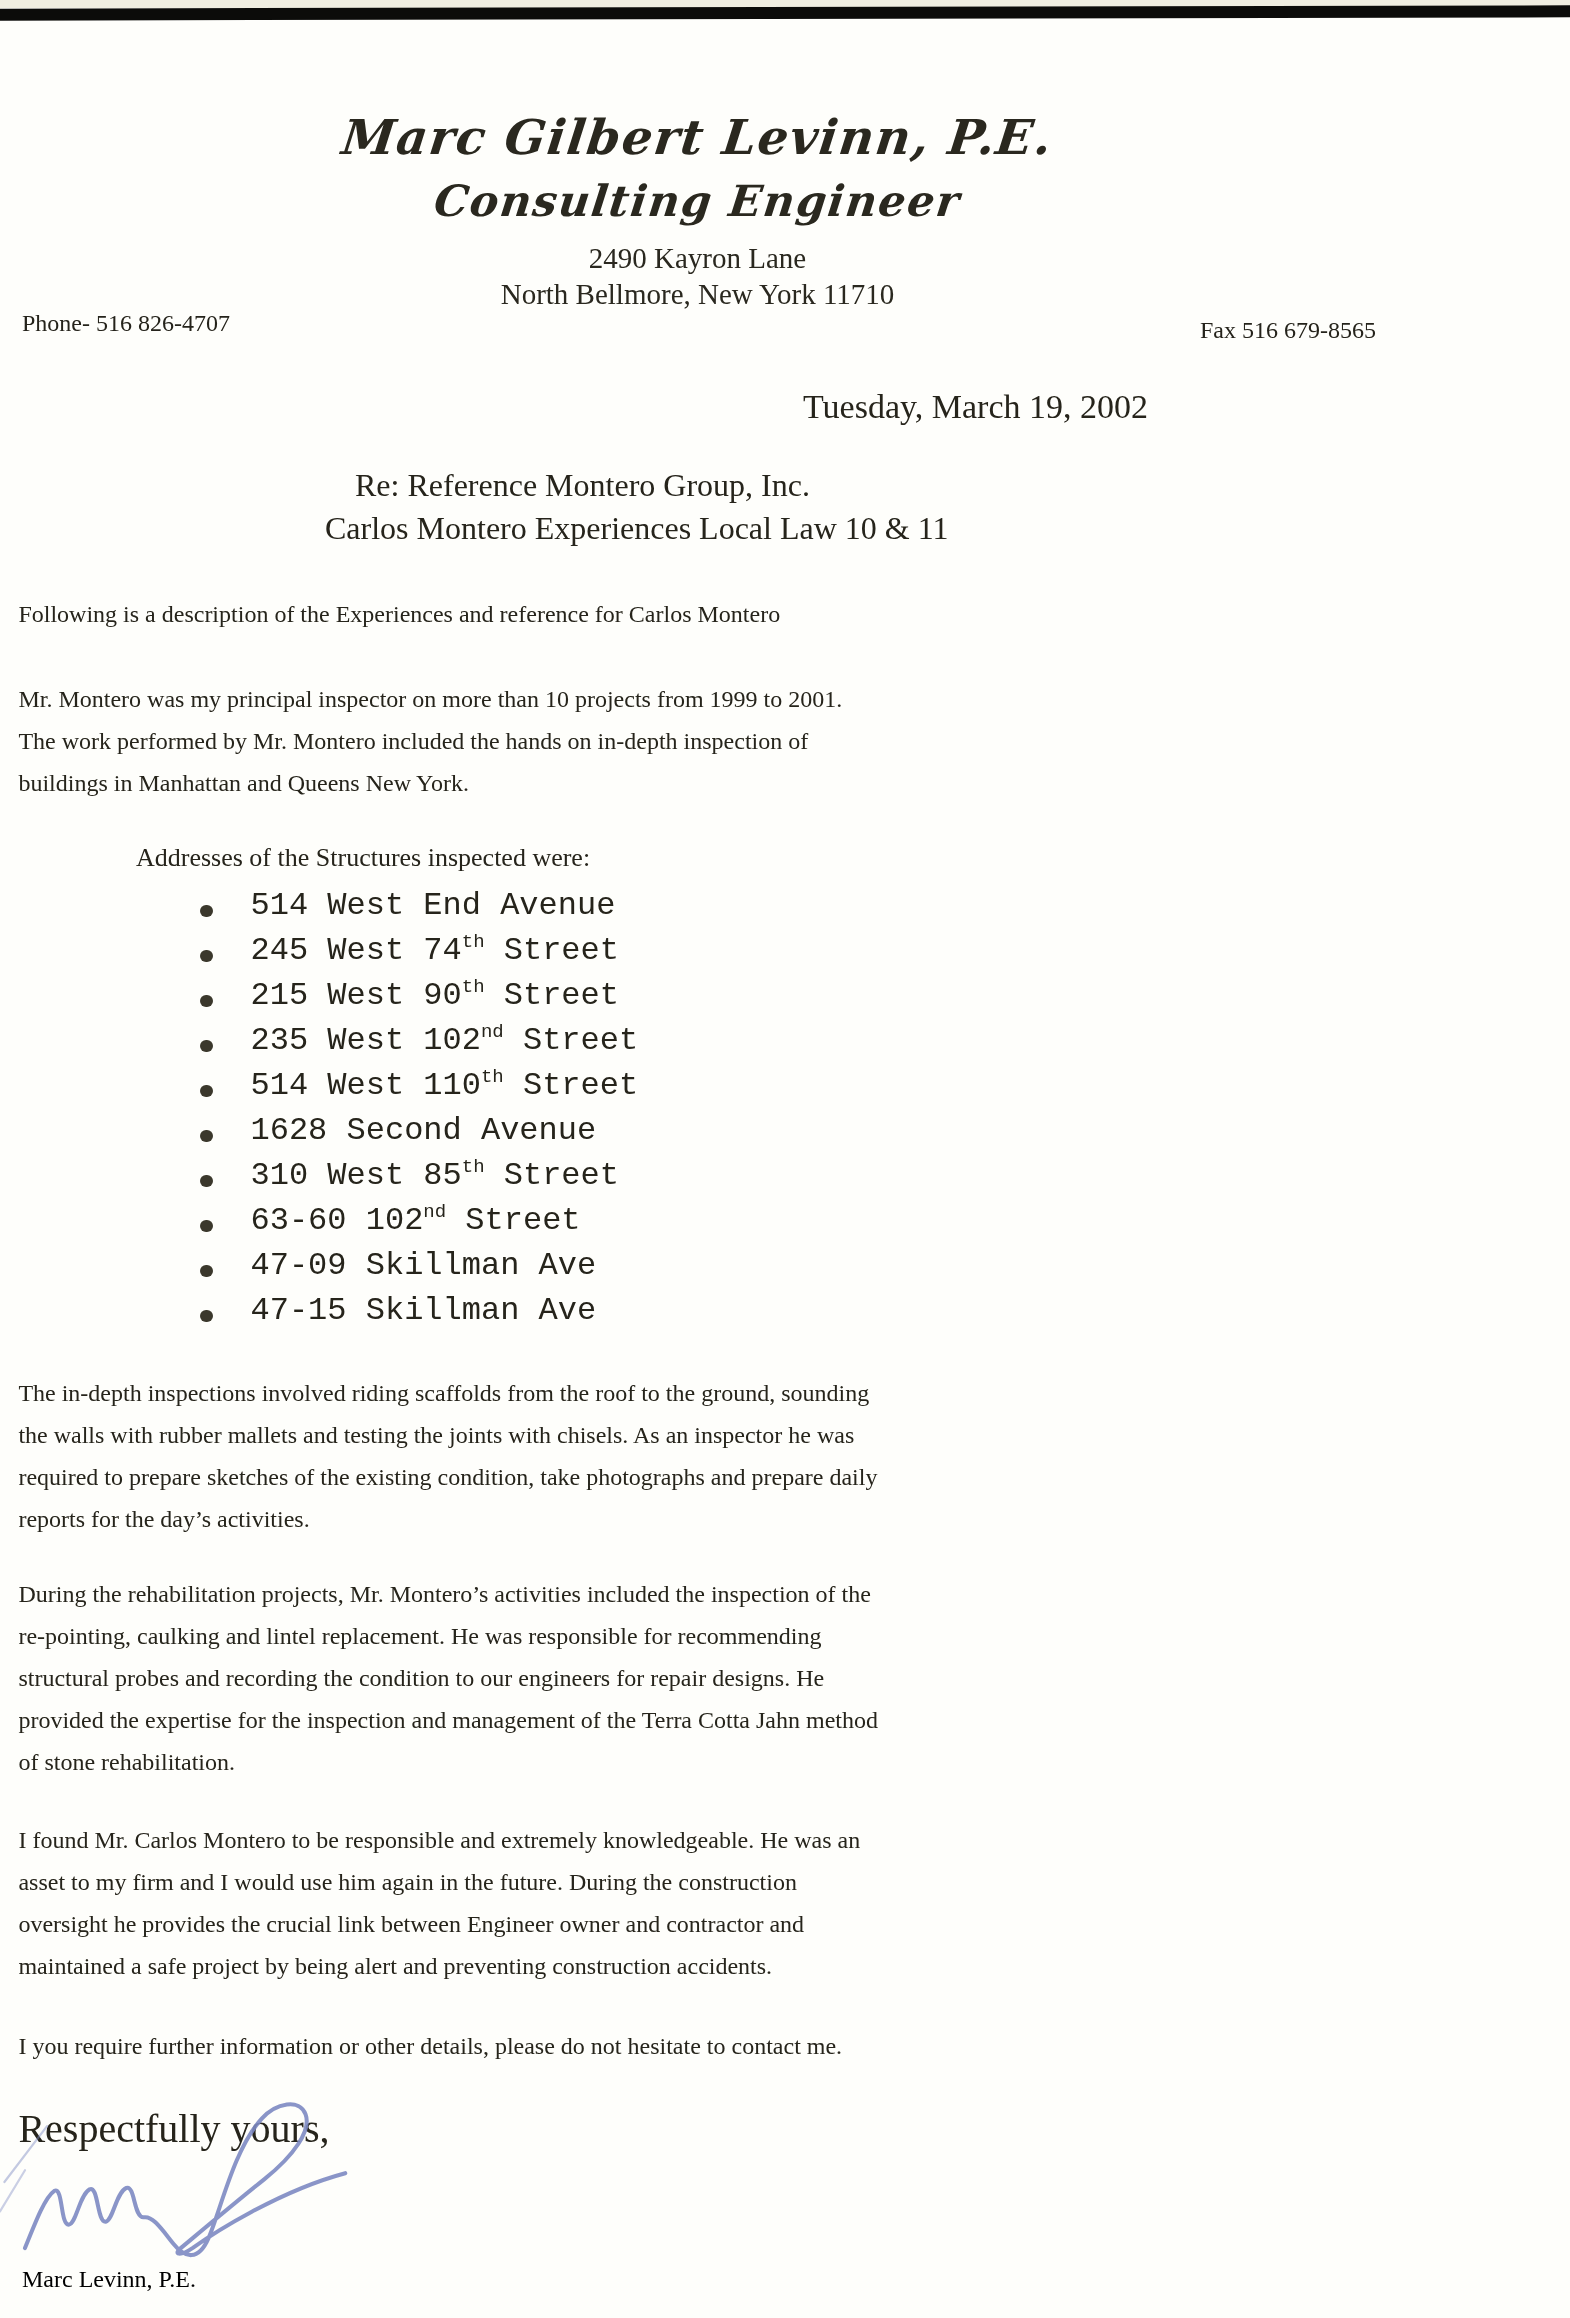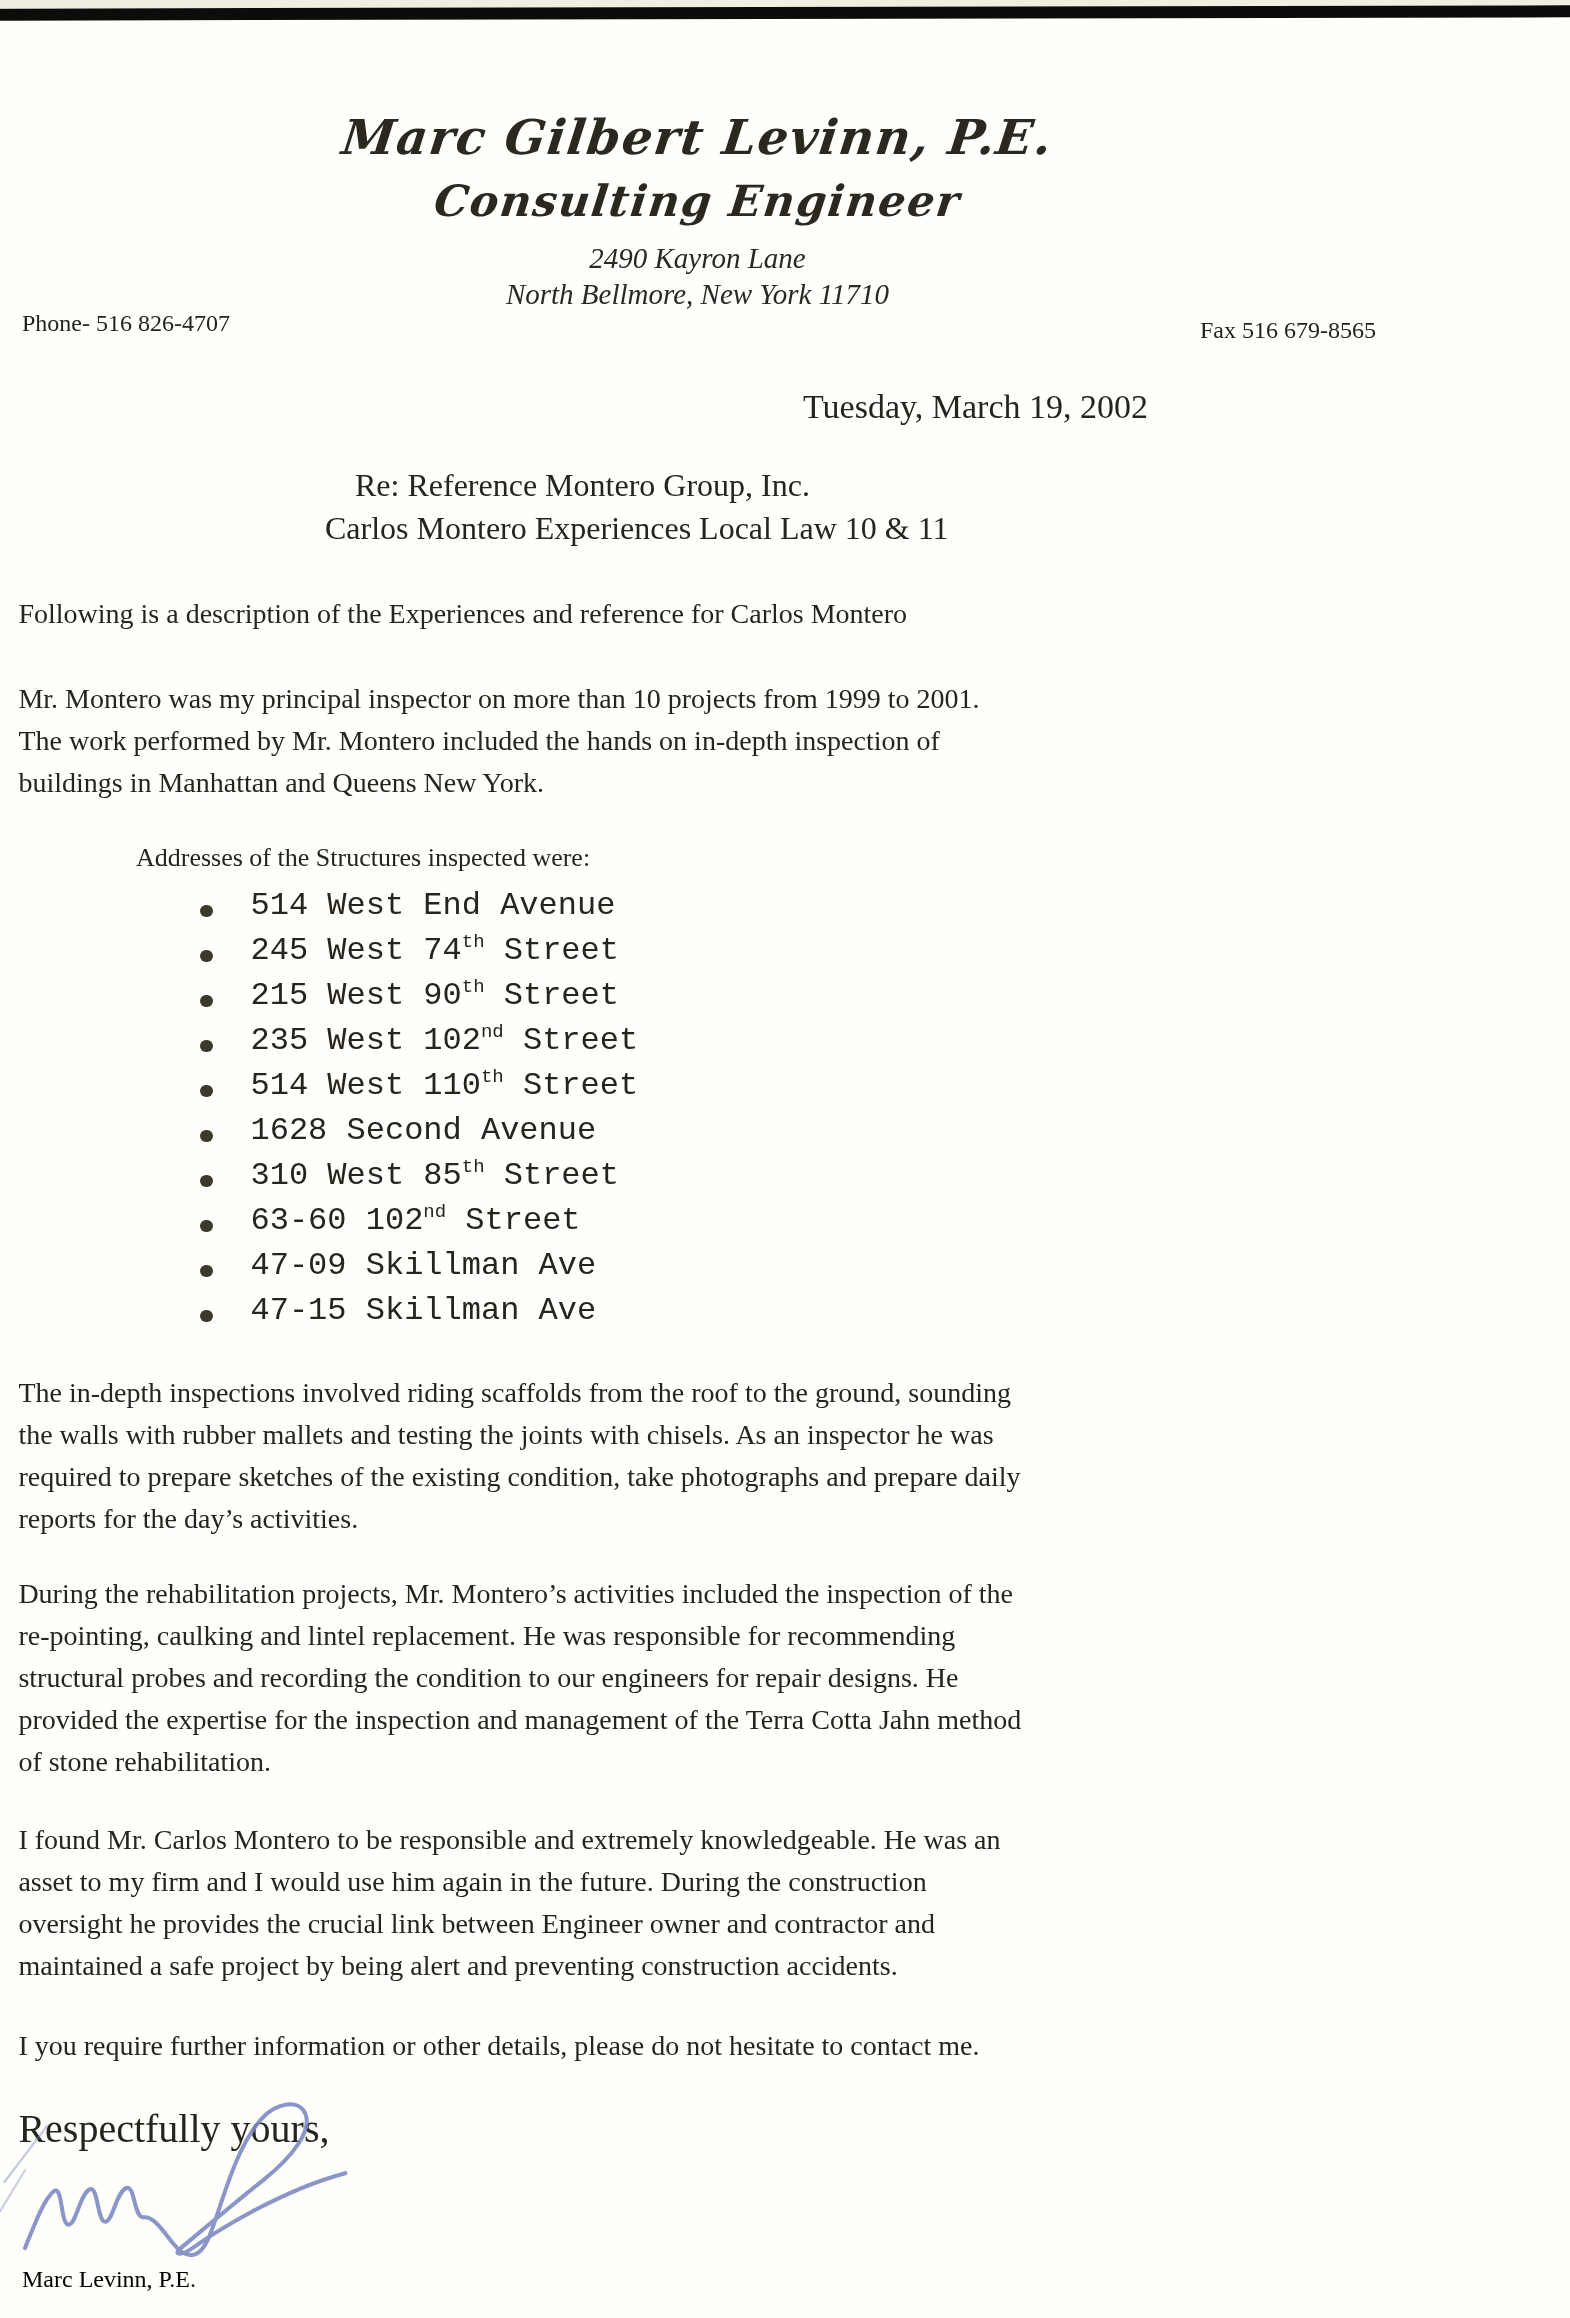--- a/index.html
+++ b/index.html
@@ -6,40 +6,40 @@
   .page{
     position:relative;
     width:1570px;height:2319px;
     background:#fefefb;
     overflow:hidden;
     font-family:"Liberation Serif", serif;
     color:#26241b;
   }
   .scan-top-strip{position:absolute;top:0;left:0;width:1570px;height:8px;background:#f0eee1;}
   .scan-band{position:absolute;top:6.6px;left:0;width:1573px;height:11.8px;background:#0c0c0a;transform:rotate(-0.12deg);}
-  .lh{position:absolute;left:0;width:1395px;text-align:center;color:#2a281f;font-style:italic;}
+  .lh{position:absolute;left:0;width:1395px;text-align:center;color:#2a281f;}
   .script{
     font-family:"DejaVu Serif", serif;
     font-style:italic;font-weight:bold;
     transform:skewX(-7deg);
     letter-spacing:1.5px;
   }
   .lh-name{top:109px;font-size:48px;}
   .lh-title{top:176px;font-size:43px;}
   .lh-addr1{top:242px;font-size:29px;}
   .lh-addr2{top:278px;font-size:29px;}
   .contact{position:absolute;font-size:24px;color:#25231b;}
   .phone{top:310px;left:22px;}
   .fax{top:317px;left:1184px;margin-left:16px;}
   .dateline{position:absolute;top:388px;left:803px;font-size:34px;}
   .re1{position:absolute;top:467px;left:355px;font-size:32px;}
   .re2{position:absolute;top:510px;left:325px;font-size:32px;}
   .para{
     position:absolute;left:18.4px;width:1535px;
-    font-size:28px;line-height:42px;
+    font-size:24px;line-height:42px;
     white-space:pre-line;
   }
   .intro{top:593px;}
   .p1{top:678px;}
   .addr-head{position:absolute;top:843px;left:136px;font-size:26px;}
   .addr-list{
     position:absolute;top:887px;left:200px;margin:0;padding:0;
     list-style:none;font-size:32px;
   }
   .addr-list li{height:45px;display:flex;align-items:baseline;}

